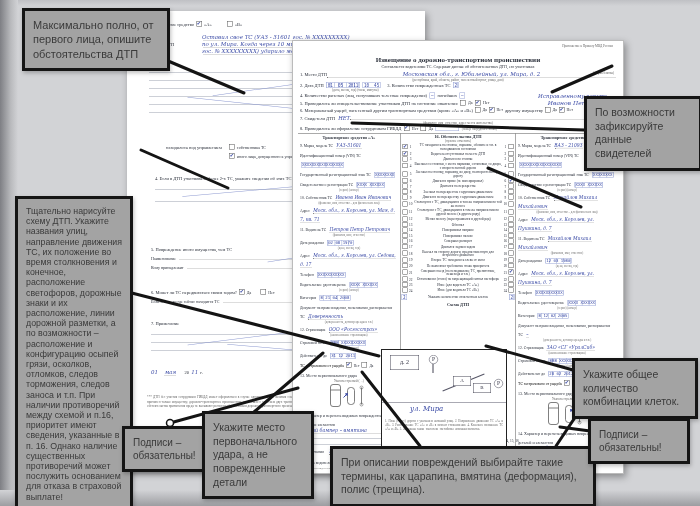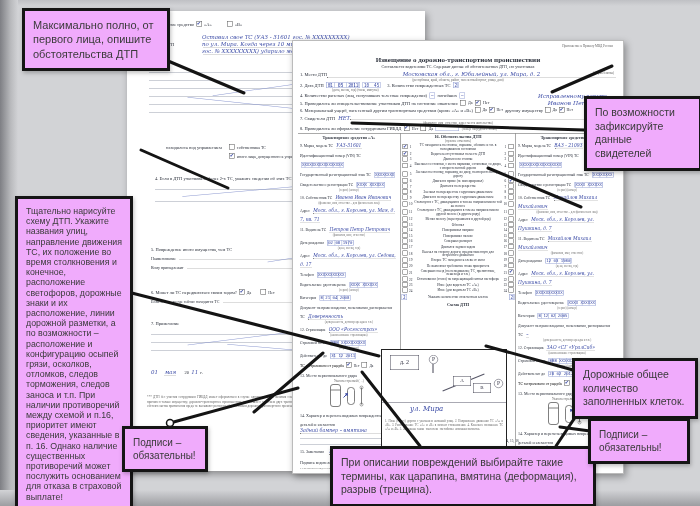--- a/index.html
+++ b/index.html
@@ -45,21 +45,21 @@
   .crow .ct{flex:1;text-align:center;font-family:"Liberation Serif",serif;font-size:6.8px;line-height:1.12;color:#2a2f3a;}
   .crow .cn{font-family:"Liberation Serif",serif;font-size:6.8px;color:#2a2f3a;width:9px;text-align:center;}
   .crow .cb{width:8px;height:8px;flex:none;}
 
   .colwrap{display:flex;border-top:1px solid #555;margin:4px 10px 0;}
   .colA,.colB{width:204px;padding:2px 4px;}
   .colMid{width:236px;border-left:1px solid #555;border-right:1px solid #555;padding:1px 2px;position:relative;}
   .colhead{text-align:center;font-family:"Liberation Serif",serif;font-size:8.5px;font-weight:bold;color:#2a2f3a;}
 
   
-  .callout{position:absolute;z-index:30;background:#f0abfc;border:3px solid #151515;color:#3a3a3a;
+  .callout{position:absolute;z-index:30;background:#a3a3a3;border:3px solid #151515;color:#3a3a3a;
            padding:7px 8px;line-height:1.3;box-shadow:1px 2px 4px rgba(0,0,0,.25);}
   #c-describe{left:22px;top:8px;width:126px;font-size:11px;}
   #c-blanks{left:20px;top:105px;width:110px;font-size:11px;}
   #c-scheme{left:15px;top:196px;width:96px;font-size:8.8px;line-height:1.16;}
   #c-sig-left{left:122px;top:426px;width:64px;font-size:10px;}
   #c-impact{left:202px;top:411px;width:90px;font-size:10.5px;}
   #c-terms{left:330px;top:446px;width:244px;font-size:10.5px;}
   #c-corrections{left:578px;top:6px;width:100px;font-size:10.5px;}
   #c-witnesses{left:584px;top:96px;width:96px;font-size:10.5px;}
   #c-p16{left:580px;top:182px;width:94px;font-size:10px;line-height:1.25;}
@@ -775,17 +775,18 @@
       <line x1="581" y1="207" x2="488" y2="168"></line>
       <line x1="573" y1="370" x2="486" y2="346"></line>
       <line x1="590" y1="431" x2="560" y2="427"></line>
     </g>
     <circle cx="170" cy="423" r="3.5" fill="#fff" stroke="#141414" stroke-width="1.5"></circle>
   </svg>
 
   <div class="callout" id="c-describe">Максимально полно, от первого лица, опишите обстоятельства ДТП</div>
   <div class="callout" id="c-scheme">Тщательно нарисуйте схему ДТП. Укажите названия улиц, направление движения ТС, их положение во время столкновения и конечное, расположение светофоров, дорожные знаки и их расположение, линии дорожной разметки, а по возможности – расположение и конфигурацию осыпей грязи, осколков, отломков, следов торможения, следов заноса и т.п. При наличии противоречий между схемой и п.16, приоритет имеют сведения, указанные в п. 16. Однако наличие существенных противоречий может послужить основанием для отказа в страховой выплате!</div>
   <div class="callout" id="c-sig-left">Подписи – обязательны!</div>
-  <div class="callout" id="c-terms">При описании повреждений выбирайте такие термины, как царапина, вмятина (деформация), разрыв (трещина).</div>
+  <div class="callout" id="c-impact">Укажите место первоначального удара, а не поврежденные детали</div>
+  <div class="callout" id="c-terms">При описании повреждений выбирайте такие термины, как царапина, вмятина (деформация), полис (трещина).</div>
   <div class="callout" id="c-witnesses">По возможности зафиксируйте данные свидетелей</div>
-  <div class="callout" id="c-count">Дорожные общее количество заполненных клеток.</div>
+  <div class="callout" id="c-count">Укажите общее количество комбинации клеток.</div>
   <div class="callout" id="c-sig-right">Подписи – обязательны!</div>
 </div>
 
 </body></html>

